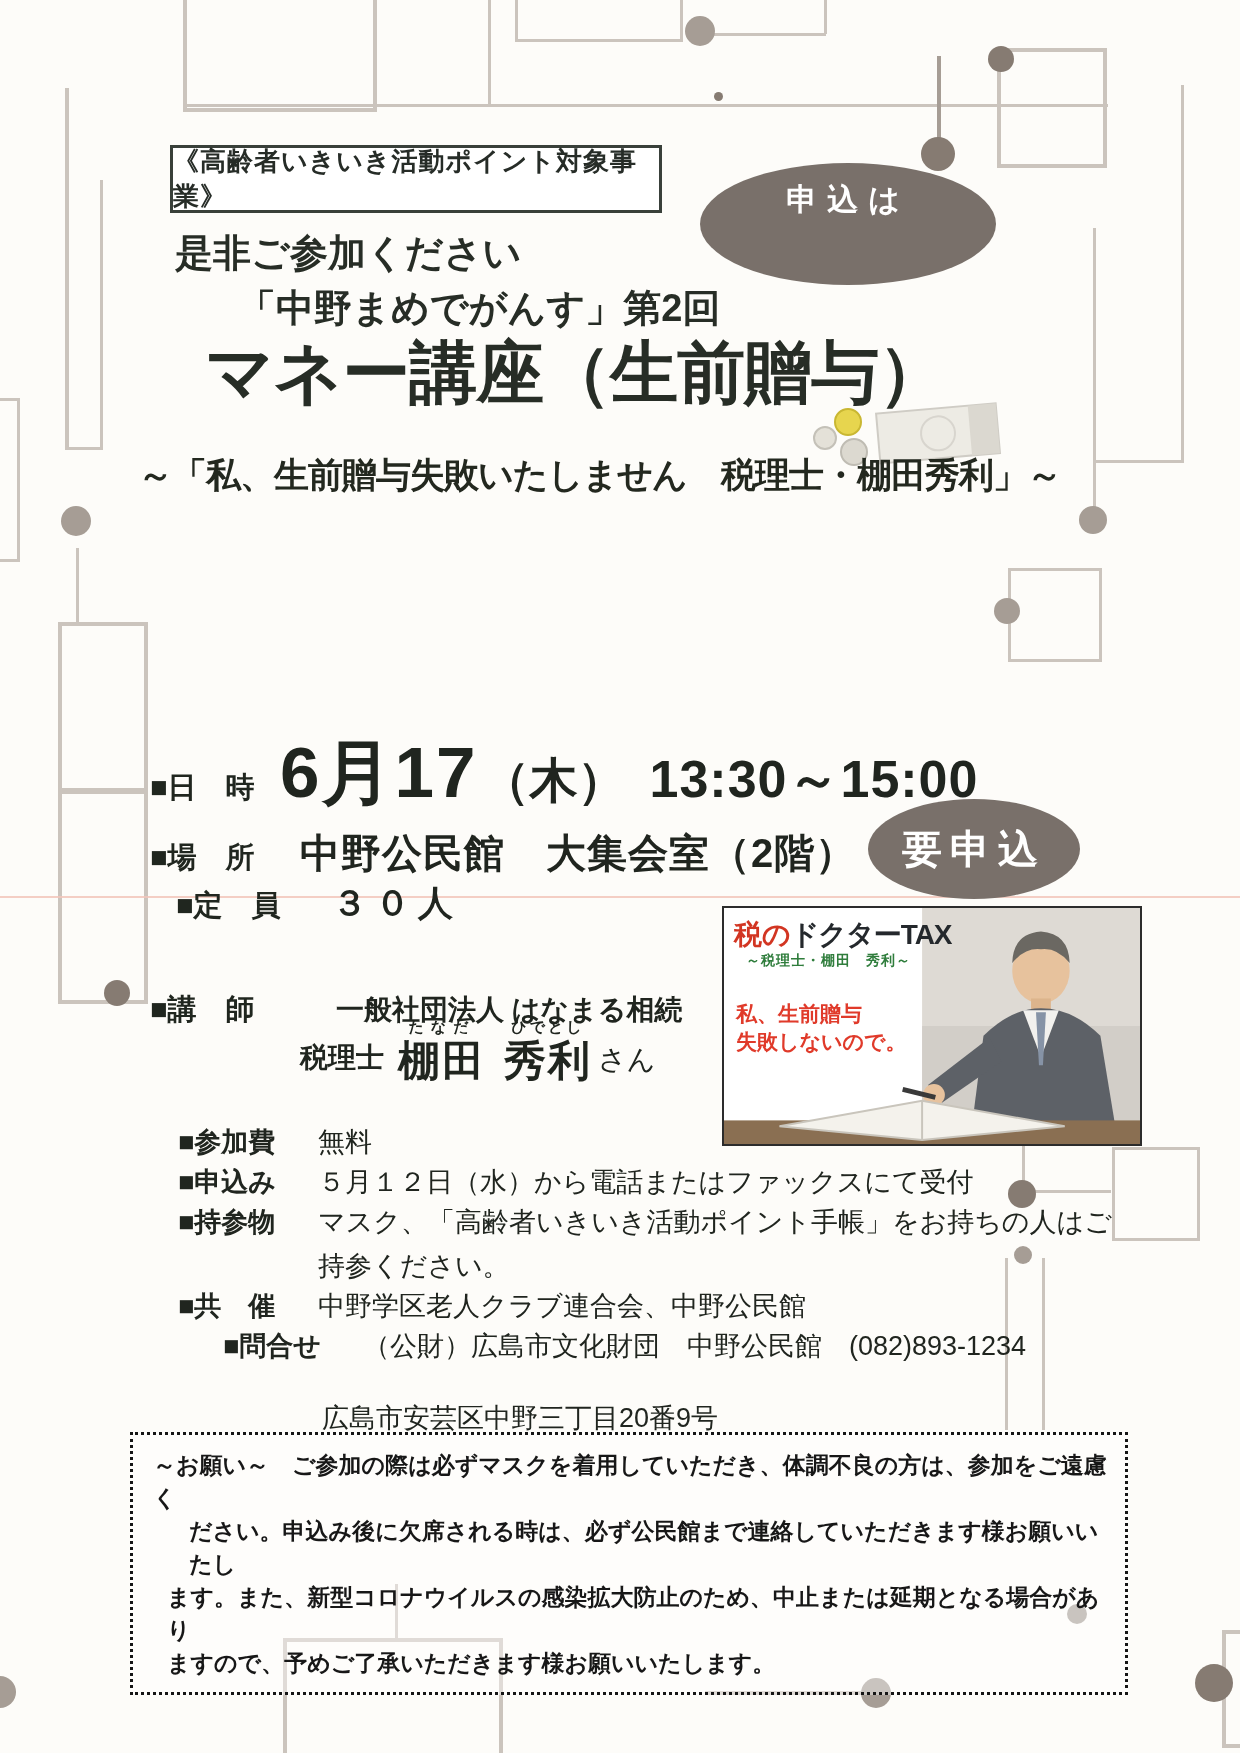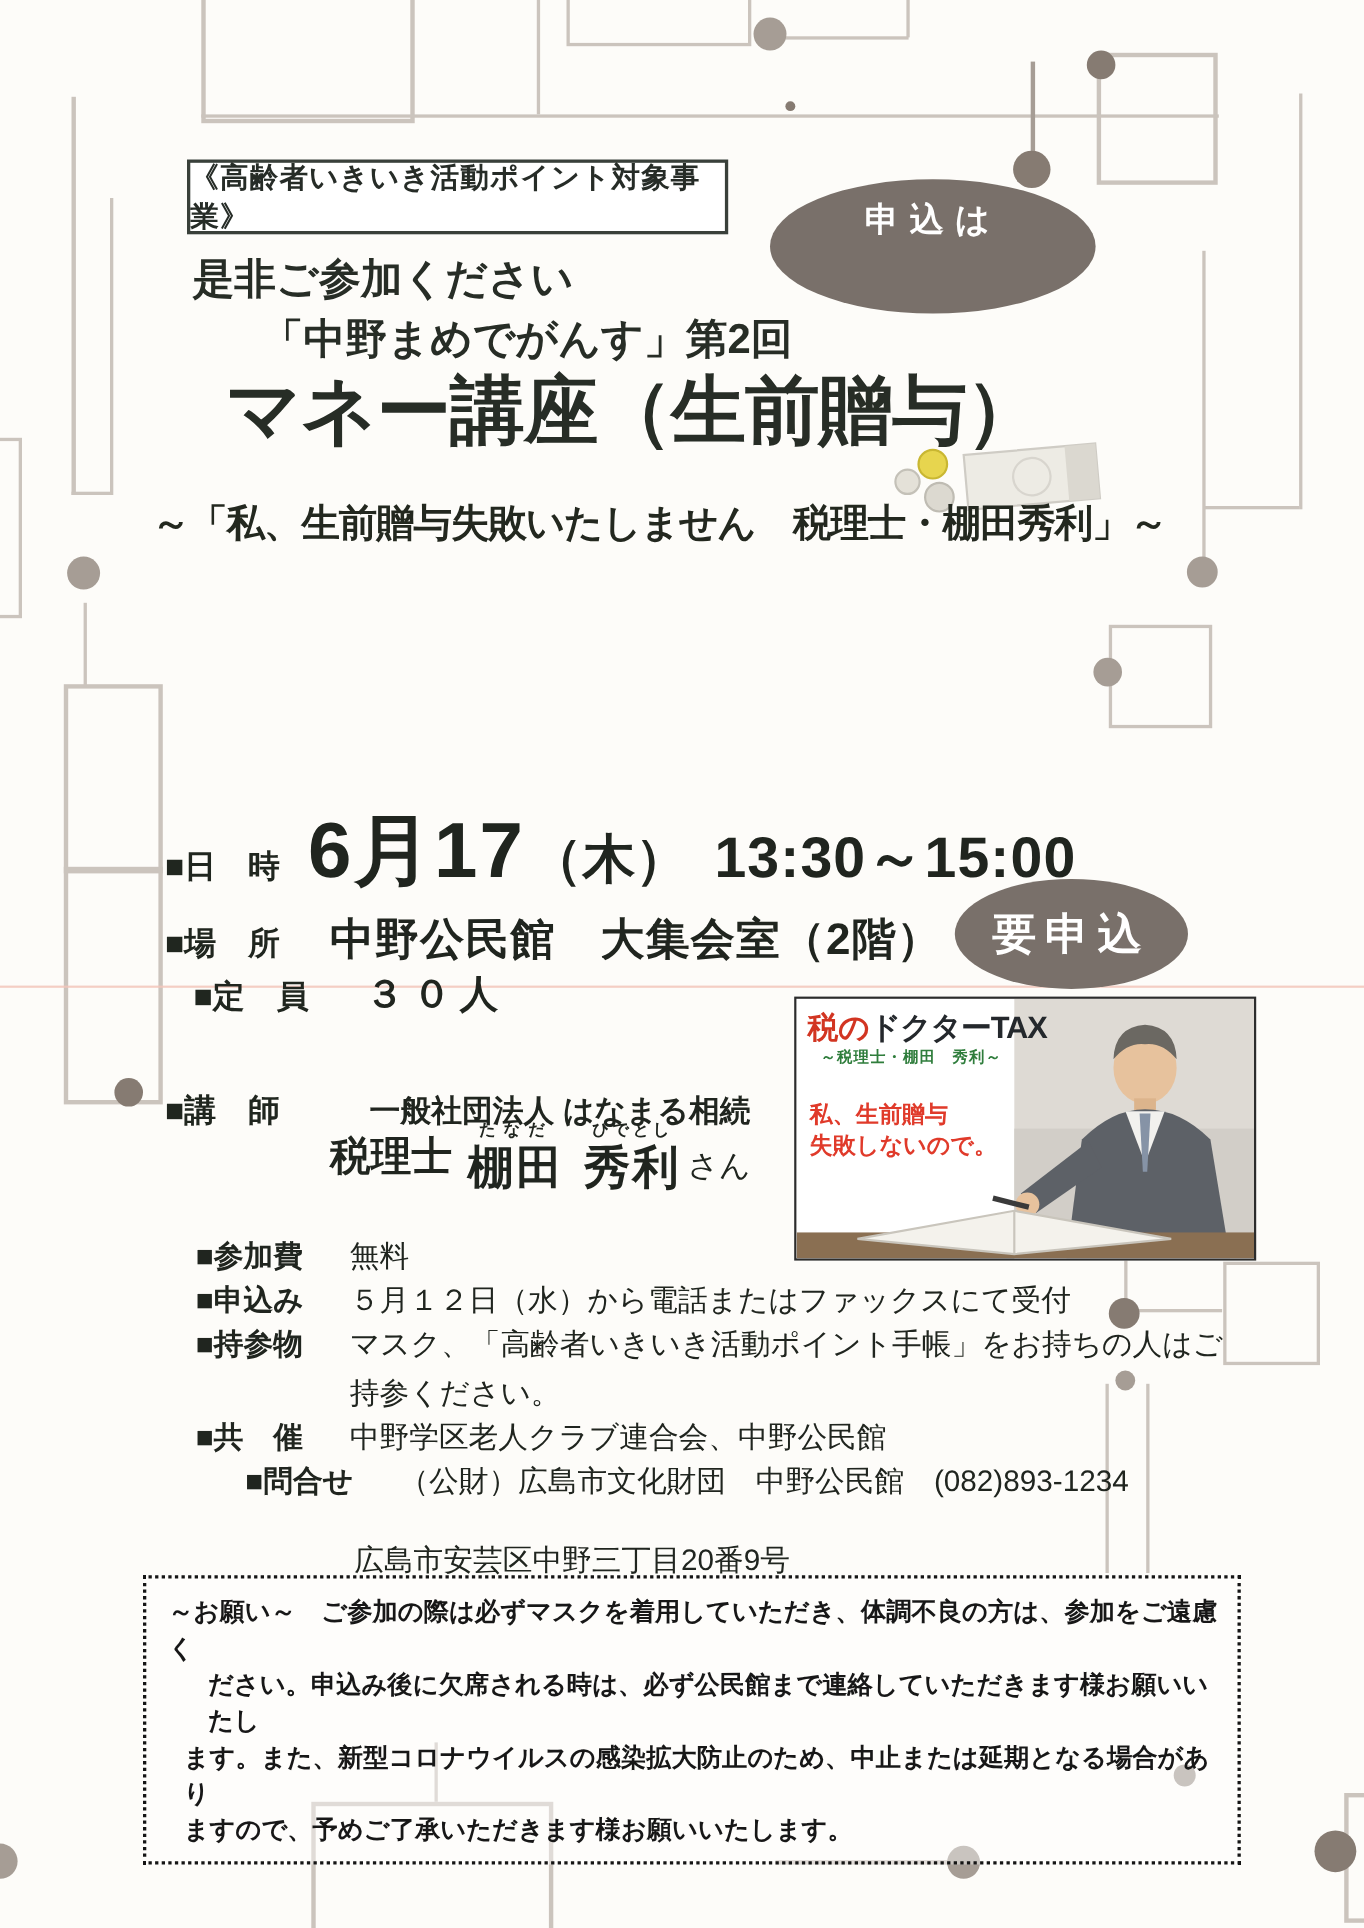--- a/index.html
+++ b/index.html
@@ -42,21 +42,21 @@
   .dt-date{font-size:71px;font-weight:900;letter-spacing:2px;}
   .dt-week{font-size:48px;font-weight:900;margin-left:4px;}
   .dt-time{font-size:52px;font-weight:bold;margin-left:24px;letter-spacing:1px;}
   .place-val{font-size:40px;font-weight:900;margin-left:20px;letter-spacing:1px;}
   .cap-val{font-size:35px;font-weight:900;margin-left:26px;letter-spacing:8px;}
   .req-oval{position:absolute;left:868px;top:799px;width:212px;height:100px;border-radius:50%;
       background:var(--badge);color:#fff;font-size:40px;font-weight:900;letter-spacing:8px;
       display:flex;align-items:center;justify-content:center;}
   .lect-org{font-size:28px;font-weight:bold;margin-left:56px;}
   .name-row{position:absolute;left:300px;top:1018px;display:flex;align-items:flex-end;}
-  .lect-title{font-size:37px;font-weight:bold;margin:0 14px 6px 0;}
+  .lect-title{font-size:28px;font-weight:bold;margin:0 14px 6px 0;}
   .nblock{text-align:center;margin-right:18px;}
   .furi{display:block;font-size:15px;font-weight:bold;letter-spacing:7px;margin-bottom:2px;}
   .kanji{display:block;font-size:42px;font-weight:900;letter-spacing:2px;line-height:1.05;}
   .suffix{font-size:28px;margin-bottom:4px;}
   .srow{position:absolute;display:flex;align-items:baseline;}
   .srow .slabel{width:122px;flex:none;font-size:27px;font-weight:900;}
   .srow .sval{font-size:27px;margin-left:18px;font-weight:500;}
   .cont-line{position:absolute;font-size:26px;font-weight:500;}
   .photo-card{position:absolute;left:722px;top:906px;width:420px;height:240px;background:#fff;
       border:2px solid #2c2c2c;box-sizing:border-box;overflow:hidden;}

